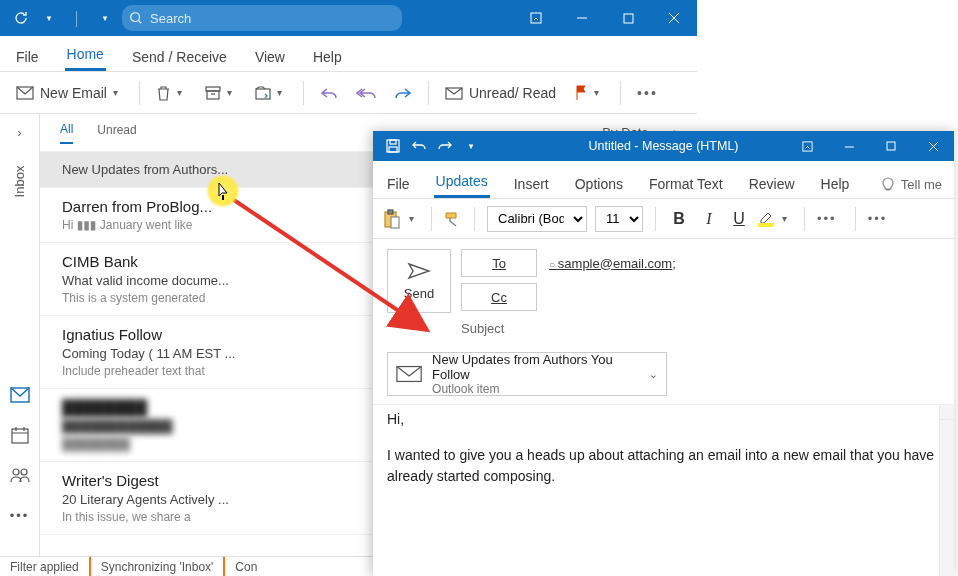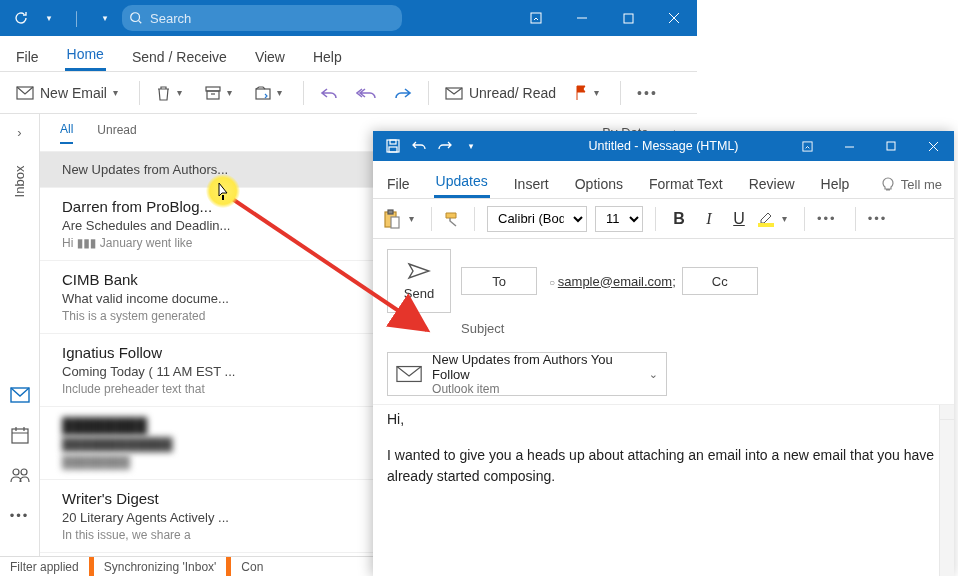--- a/index.html
+++ b/index.html
@@ -38,42 +38,42 @@
 .msg.sel{background:#e6e6e6;}
 .msg .from{font-size:15px;color:#222;margin-bottom:3px;}
 .msg .row2{display:flex;justify-content:space-between;align-items:baseline;}
 .msg .subj{font-size:13px;color:#444;max-width:180px;white-space:nowrap;overflow:hidden;text-overflow:ellipsis;}
 .msg .time{font-size:13px;color:#555;}
 .msg .prev{font-size:12px;color:#888;margin-top:3px;}
 .blur{filter:blur(3px);}
 .scrollbar{width:14px;background:#f4f4f4;border-left:1px solid #e8e8e8;}
 .scrollbar .thumb{background:#c2c2c2;width:100%;}
 .status{height:20px;border-top:1px solid #ddd;display:flex;align-items:center;font-size:12px;color:#555;}
-.status-cell{padding:0 10px;border-right:5px solid #f97316;height:100%;display:flex;align-items:center;}
+.status-cell{padding:0 10px;border-right:2px solid #f97316;height:100%;display:flex;align-items:center;}
 
 
 .compose{position:absolute;left:373px;top:131px;width:581px;height:445px;background:#fff;box-shadow:-2px 0 12px rgba(0,0,0,.25);display:flex;flex-direction:column;z-index:5;}
 .c-title{height:30px;background:#106ebe;display:flex;align-items:center;color:#fff;}
 .c-qat{display:flex;align-items:center;gap:10px;padding-left:12px;}
 .c-qic{width:16px;height:16px;display:flex;align-items:center;justify-content:center;}
 .c-titletext{position:absolute;left:50%;transform:translateX(-50%);font-size:12.5px;}
 .c-winbtns{margin-left:auto;display:flex;}
 .c-winbtn{width:42px;height:30px;display:flex;align-items:center;justify-content:center;}
 .c-tabs{height:38px;border-bottom:1px solid #e1e1e1;display:flex;align-items:flex-end;padding:0 12px;gap:22px;}
 .c-tab{font-size:14px;color:#444;padding:6px 2px;}
 .c-tab.active{color:#106ebe;border-bottom:3px solid #106ebe;}
 .c-tell{margin-left:auto;display:flex;align-items:center;gap:6px;color:#666;padding-bottom:6px;}
 .c-ribbon{height:40px;border-bottom:1px solid #e1e1e1;display:flex;align-items:center;padding:0 10px;gap:8px;}
 .c-sel{height:26px;border:1px solid #ccc;background:#fff;font-size:13px;padding:0 6px;}
 .c-sel.font{width:100px;}
 .c-sel.size{width:48px;}
 .c-fmt{width:22px;text-align:center;font-size:16px;color:#333;}
 .c-fields{display:flex;padding:10px 14px 4px 14px;gap:10px;}
 .c-send{width:64px;height:64px;border:1px solid #ccc;display:flex;flex-direction:column;align-items:center;justify-content:center;gap:6px;font-size:13px;color:#333;}
-.c-rows{flex:1;display:flex;flex-direction:row;gap:6px;}
+.c-rows{flex:1;display:flex;flex-direction:column;gap:6px;text-decoration:underline;}
 .c-row{display:flex;align-items:center;gap:12px;}
 .c-lbl{width:76px;height:28px;border:1px solid #ccc;display:flex;align-items:center;justify-content:center;font-size:13px;color:#333;}
 .c-val{flex:1;font-size:13px;color:#333;padding:4px 0;}
 .c-val a{color:#333;text-decoration:underline;}
 .c-subj-row{display:flex;align-items:center;padding:4px 14px 8px 88px;}
 .c-subj-lbl{width:76px;font-size:13px;color:#666;}
 .c-attach{margin:8px 14px;border:1px solid #ccc;height:44px;width:280px;display:flex;align-items:center;padding:0 8px;gap:10px;}
 .c-attach .env{width:28px;height:20px;}
 .c-attach .txt .t1{font-size:13px;color:#222;}
 .c-attach .txt .t2{font-size:12px;color:#777;}
@@ -253,24 +253,20 @@
       <div style="display:flex;flex:1;overflow:hidden;">
         <div class="msglist" style="flex:1;">
           <div class="msg sel">
             <div class="row2">
                 <div class="subj">New Updates from Authors...</div>
                 <div class="time">8:30 PM</div>
               </div>
           </div>
           <div class="msg">
             <div class="from">Darren from ProBlog...</div>
-            <div class="row2">
-                <div class="subj">Are Schedules and Deadlin...</div>
-                <div class="time">8:17 PM</div>
-              </div>
             <div class="prev">Hi ▮▮▮  January went like</div>
           </div>
           <div class="msg">
             <div class="from">CIMB Bank</div>
             <div class="row2">
                 <div class="subj">What valid income docume...</div>
                 <div class="time">8:03 PM</div>
               </div>
             <div class="prev">This is a system generated</div>
           </div>

